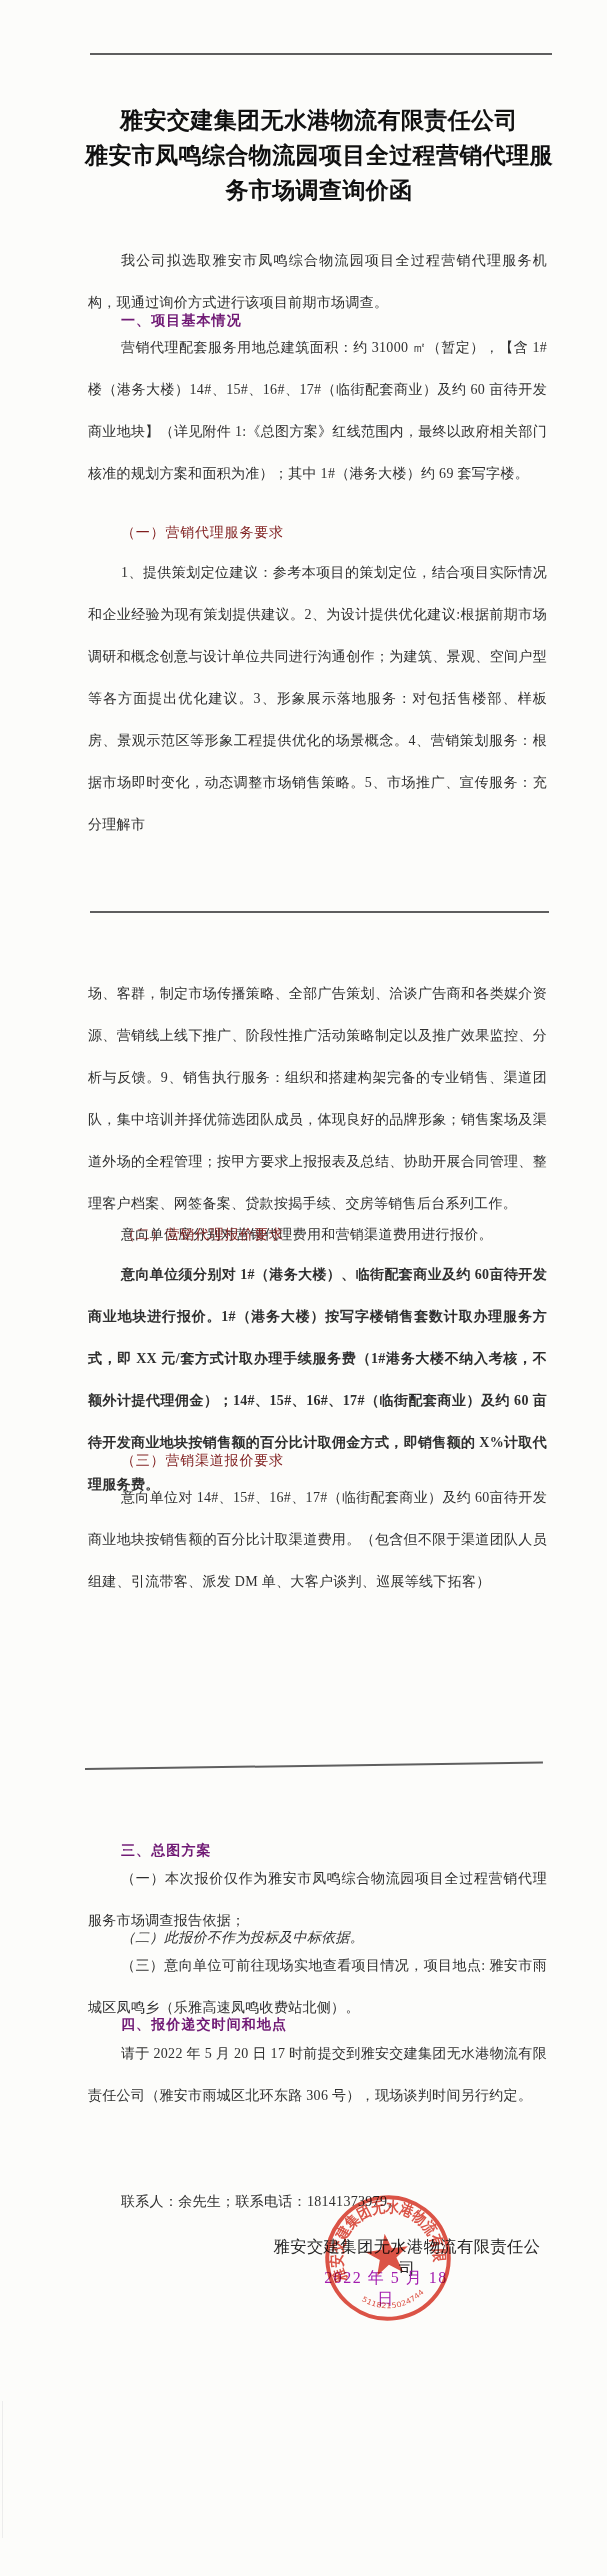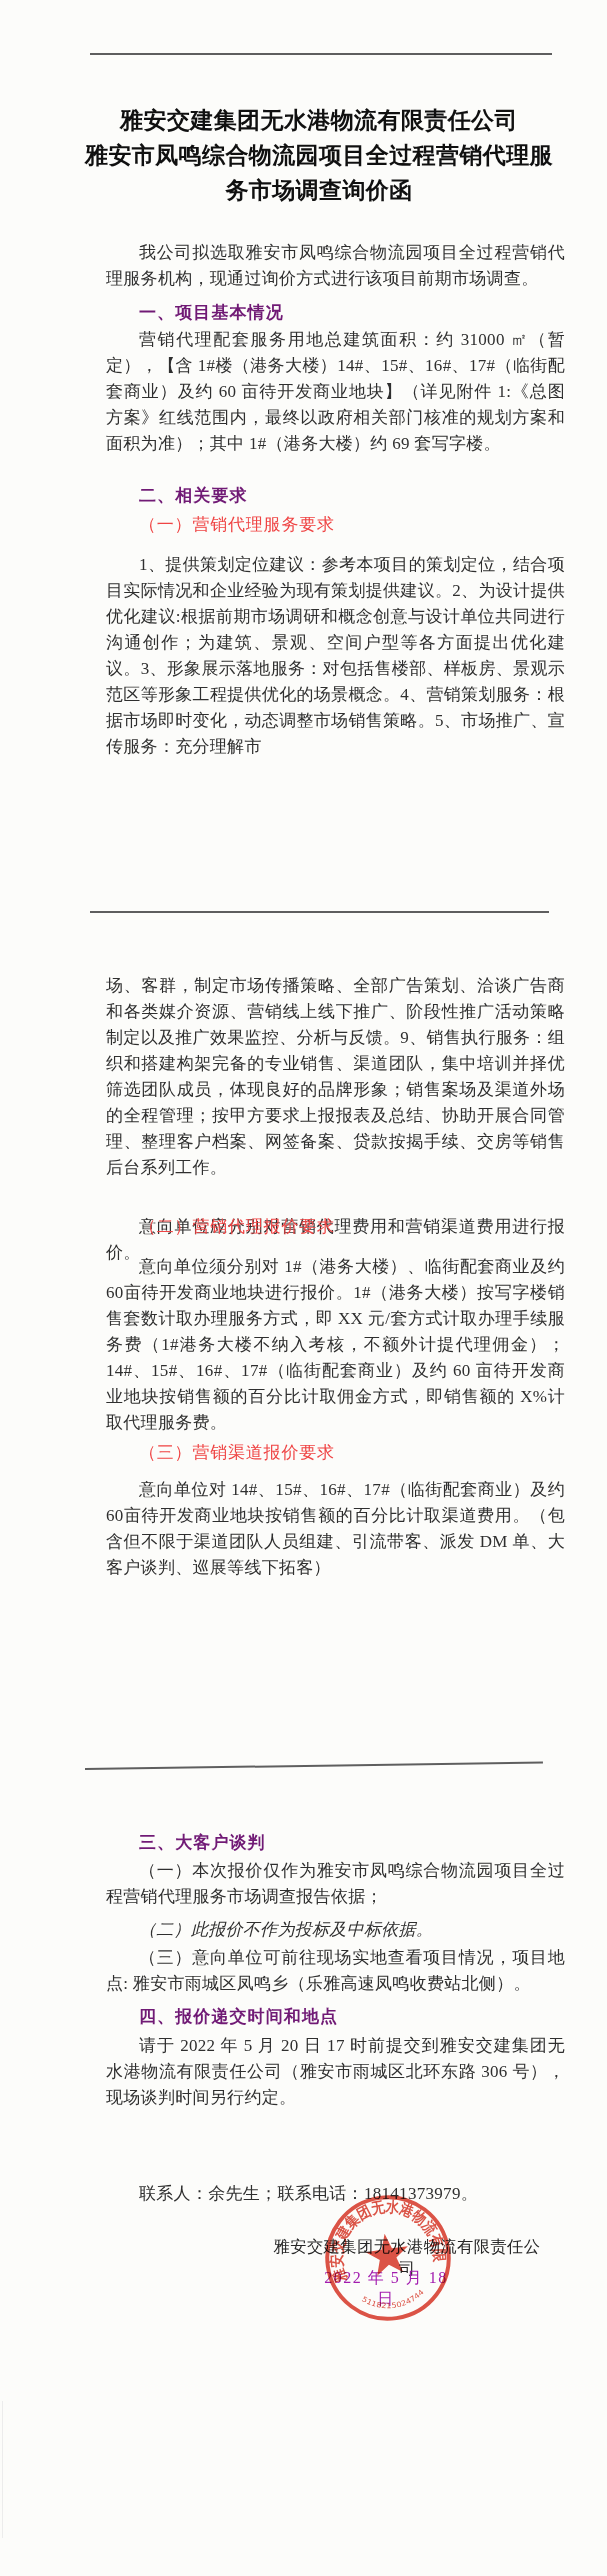--- a/index.html
+++ b/index.html
@@ -24,36 +24,36 @@
     width:486px;
     text-align:center;
     font-weight:bold;
     color:#101010;
     font-size:23px;
     line-height:35px;
     letter-spacing:0.4px;
   }
   .blk{
     position:absolute;
-    left:106px;
+    left:88px;
     width:459px;
-    font-size:17px;
-    line-height:26px;
+    font-size:14px;
+    line-height:42px;
     text-align:justify;
     text-justify:inter-ideograph;
     letter-spacing:0.3px;
   }
   .indent{ text-indent:33px; }
   .hd{
     font-family:"DejaVu Sans","Liberation Sans",sans-serif;
     font-weight:bold;
     color:#701a75;
     letter-spacing:1.1px;
   }
-  .sub{ color:#ef4444; letter-spacing:0.8px; }
+  .sub{ color:#7f1d1d; letter-spacing:0.8px; }
   .sign-company{
     position:absolute;
     left:267px;
     top:2236px;
     width:280px;
     font-size:16.3px;
     text-align:center;
     color:#262626;
     letter-spacing:0.4px;
   }
@@ -96,32 +96,31 @@
   <div class="rule" style="left:85px;top:1768px;width:458px;transform:rotate(-0.8deg);transform-origin:left center;"></div>
 
   <div class="title-block">
     <div>雅安交建集团无水港物流有限责任公司</div>
     <div>雅安市凤鸣综合物流园项目全过程营销代理服务市场调查询价函</div>
   </div>
 
   <div class="blk indent" style="top:240px;">我公司拟选取雅安市凤鸣综合物流园项目全过程营销代理服务机构，现通过询价方式进行该项目前期市场调查。</div>
   <div class="blk indent hd" style="top:299px;">一、项目基本情况</div>
   <div class="blk indent" style="top:327px;">营销代理配套服务用地总建筑面积：约 31000 ㎡（暂定），【含 1#楼（港务大楼）14#、15#、16#、17#（临街配套商业）及约 60 亩待开发商业地块】（详见附件 1:《总图方案》红线范围内，最终以政府相关部门核准的规划方案和面积为准）；其中 1#（港务大楼）约 69 套写字楼。</div>
-  <div class="blk indent hd" style="top:482px;">二、相关要求</div>
   <div class="blk indent sub" style="top:512px;">（一）营销代理服务要求</div>
   <div class="blk indent" style="top:552px;">1、提供策划定位建议：参考本项目的策划定位，结合项目实际情况和企业经验为现有策划提供建议。2、为设计提供优化建议:根据前期市场调研和概念创意与设计单位共同进行沟通创作；为建筑、景观、空间户型等各方面提出优化建议。3、形象展示落地服务：对包括售楼部、样板房、景观示范区等形象工程提供优化的场景概念。4、营销策划服务：根据市场即时变化，动态调整市场销售策略。5、市场推广、宣传服务：充分理解市</div>
 
   <div class="blk" style="top:973px;">场、客群，制定市场传播策略、全部广告策划、洽谈广告商和各类媒介资源、营销线上线下推广、阶段性推广活动策略制定以及推广效果监控、分析与反馈。9、销售执行服务：组织和搭建构架完备的专业销售、渠道团队，集中培训并择优筛选团队成员，体现良好的品牌形象；销售案场及渠道外场的全程管理；按甲方要求上报报表及总结、协助开展合同管理、整理客户档案、网签备案、贷款按揭手续、交房等销售后台系列工作。</div>
   <div class="blk indent" style="top:1180px;margin-top:34px;">意向单位应分别对营销代理费用和营销渠道费用进行报价。</div>
   <div class="blk indent sub" style="top:1214px;">（二）营销代理报价要求</div>
-  <div class="blk indent" style="top:1254px;">意向单位须分别对 1#（港务大楼）、临街配套商业及约 60亩待开发商业地块进行报价。1#（港务大楼）按写字楼销售套数计取办理服务方式，即 XX 元/套方式计取办理手续服务费（1#港务大楼不纳入考核，不额外计提代理佣金）；14#、15#、16#、17#（临街配套商业）及约 60 亩待开发商业地块按销售额的百分比计取佣金方式，即销售额的 X%计取代理服务费。</div>
+  <div class="blk indent" style="top:1254px;font-weight:bold;">意向单位须分别对 1#（港务大楼）、临街配套商业及约 60亩待开发商业地块进行报价。1#（港务大楼）按写字楼销售套数计取办理服务方式，即 XX 元/套方式计取办理手续服务费（1#港务大楼不纳入考核，不额外计提代理佣金）；14#、15#、16#、17#（临街配套商业）及约 60 亩待开发商业地块按销售额的百分比计取佣金方式，即销售额的 X%计取代理服务费。</div>
   <div class="blk indent sub" style="top:1440px;">（三）营销渠道报价要求</div>
   <div class="blk indent" style="top:1477px;">意向单位对 14#、15#、16#、17#（临街配套商业）及约 60亩待开发商业地块按销售额的百分比计取渠道费用。（包含但不限于渠道团队人员组建、引流带客、派发 DM 单、大客户谈判、巡展等线下拓客）</div>
 
-  <div class="blk indent hd" style="top:1829px;">三、大客户谈判</div>
+  <div class="blk indent hd" style="top:1829px;">三、总图方案</div>
   <div class="blk indent" style="top:1858px;">（一）本次报价仅作为雅安市凤鸣综合物流园项目全过程营销代理服务市场调查报告依据；</div>
   <div class="blk indent" style="top:1917px;font-style:italic;">（二）此报价不作为投标及中标依据。</div>
   <div class="blk indent" style="top:1945px;">（三）意向单位可前往现场实地查看项目情况，项目地点: 雅安市雨城区凤鸣乡（乐雅高速凤鸣收费站北侧）。</div>
   <div class="blk indent hd" style="top:2003px;">四、报价递交时间和地点</div>
   <div class="blk indent" style="top:2033px;">请于 2022 年 5 月 20 日 17 时前提交到雅安交建集团无水港物流有限责任公司（雅安市雨城区北环东路 306 号），现场谈判时间另行约定。</div>
   <div class="blk indent" style="top:2181px;">联系人：余先生；联系电话：18141373979。</div>
 
   <div class="sign-company">雅安交建集团无水港物流有限责任公司</div>
   <div class="sign-date">2022 年 5 月 18 日</div>
 

